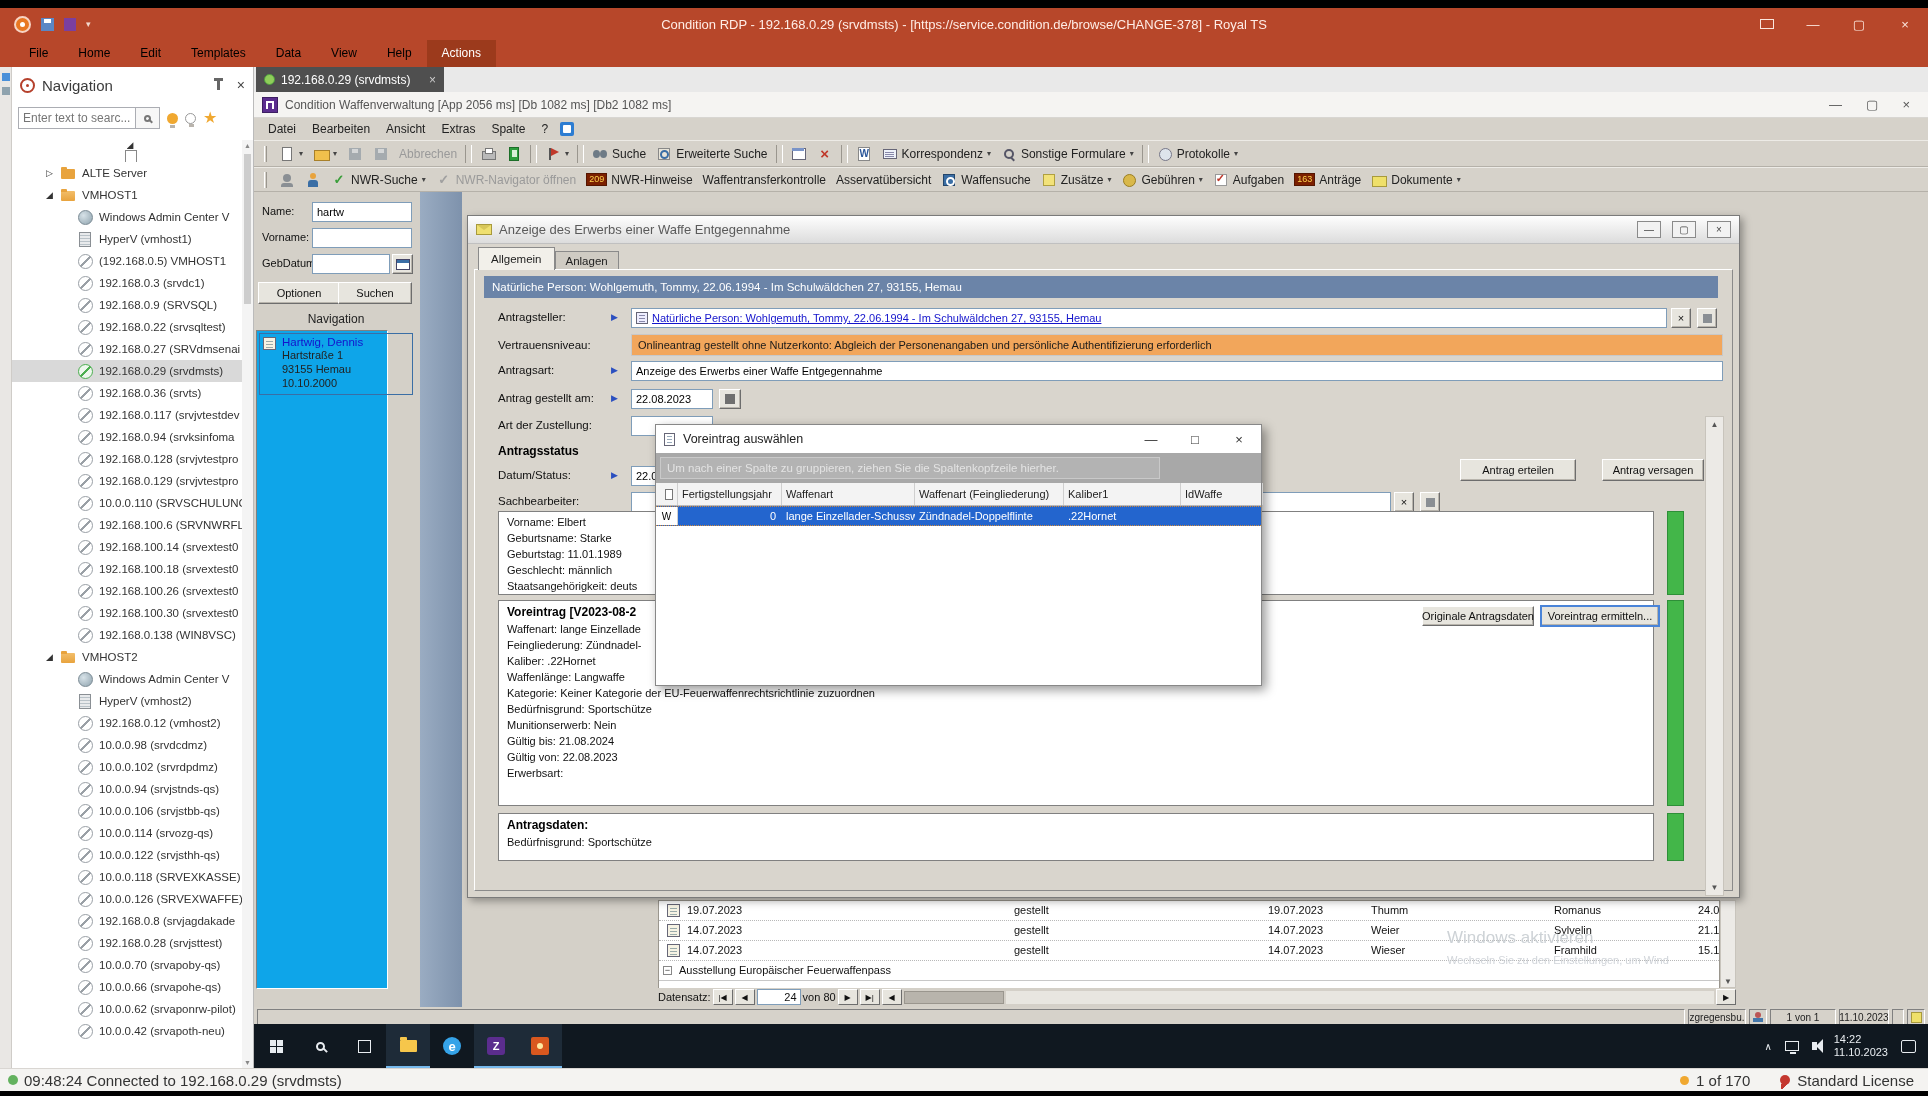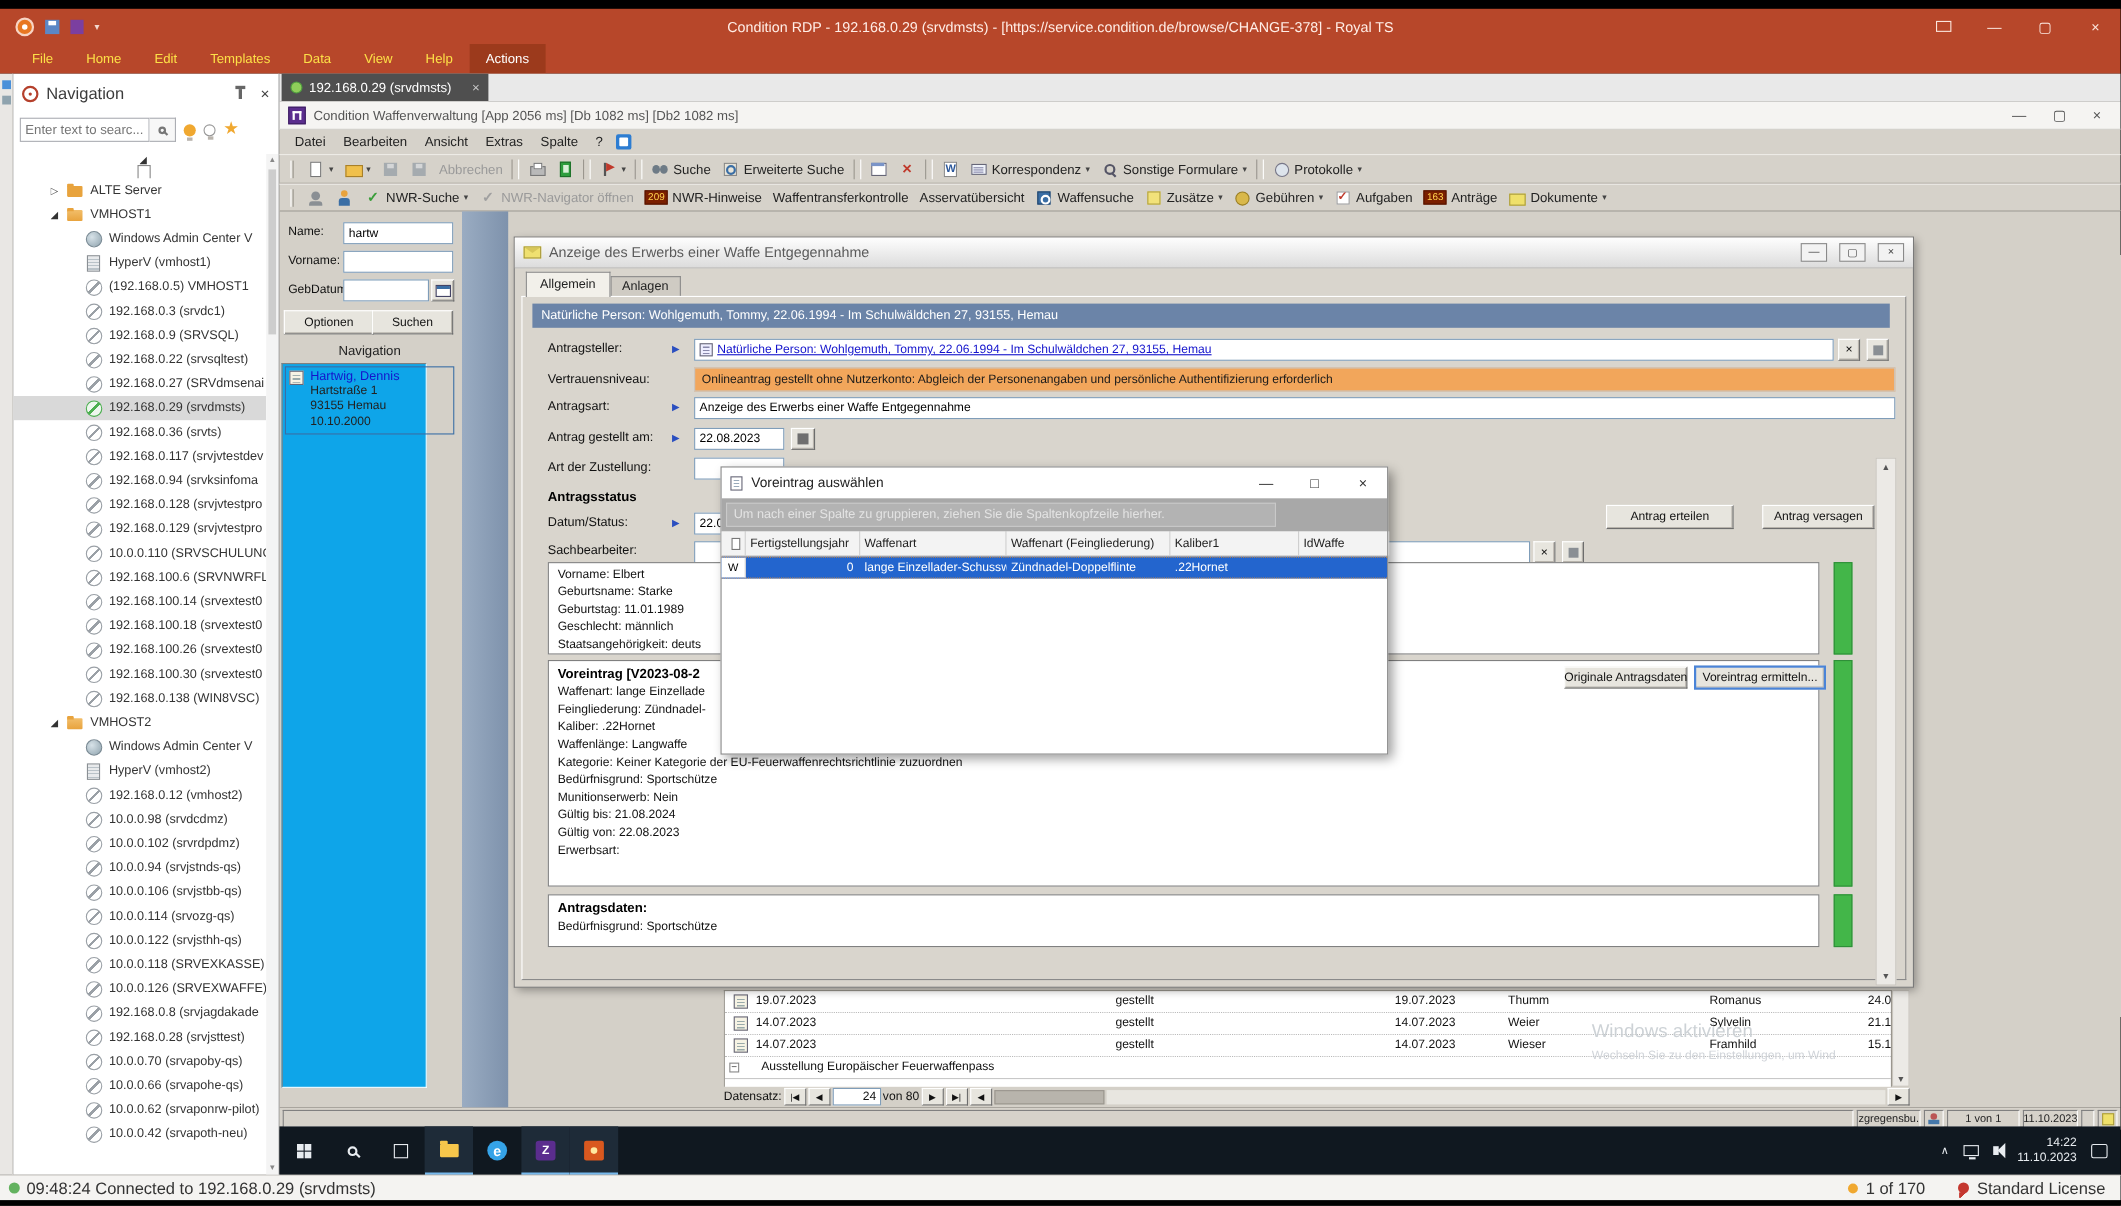--- a/index.html
+++ b/index.html
@@ -13,21 +13,21 @@
   .qat-logo::after{content:"";position:absolute;left:4px;top:4px;width:5px;height:5px;border-radius:50%;background:#fff;}
   .qat-save{width:13px;height:13px;background:#5B87C5;position:relative;}
   .qat-save::after{content:"";position:absolute;left:3px;top:1px;width:7px;height:4px;background:#fff;}
   .qat-edit{width:12px;height:13px;background:#7B3FA0;}
   .qat-caret{color:#F3D9CF;font-size:9px;}
   .rts-title{position:absolute;left:0;right:0;text-align:center;font-size:13px;color:#FFEDE6;pointer-events:none;}
   .winbtns{margin-left:auto;display:flex;align-items:center;gap:0;}
   .winbtn{width:46px;height:32px;display:flex;align-items:center;justify-content:center;color:#FBE6DD;font-size:13px;}
   .mon{width:14px;height:10px;border:1px solid #FBE6DD;}
   .rts-ribbon{left:0;top:40px;width:1928px;height:27px;background:#B7472A;display:flex;align-items:flex-end;padding-left:14px;}
-  .rtab{padding:0 15px;line-height:27px;font-size:12px;color:#fde047;}
+  .rtab{padding:0 15px;line-height:27px;font-size:12px;color:#000000;}
   .rtab.selected{background:#9C3A1C;color:#fff;}
   
   .dock{left:0;top:67px;width:12px;height:1001px;background:#E9E7E4;border-right:1px solid #CFCCC8;}
   .dock i{display:block;width:8px;height:8px;margin:6px auto 4px;}
   .navpanel{left:12px;top:67px;width:242px;height:1001px;background:#fff;border-right:1px solid #BBB;overflow:hidden;}
   .navhead{height:36px;display:flex;align-items:center;padding:0 8px;gap:7px;}
   .compass{width:15px;height:15px;border-radius:50%;border:2px solid #B5402C;position:relative;flex:none;}
   .compass::after{content:"";position:absolute;left:4px;top:4px;width:3px;height:3px;background:#B5402C;border-radius:50%;}
   .navtitle{font-size:15px;color:#3B3B3B;flex:1;}
   .pin{width:3px;height:9px;background:#666;position:relative;margin-right:10px;}
@@ -148,21 +148,21 @@
   .trow{position:relative;height:20px;border-bottom:1px dotted #B8B8B8;font-size:11px;color:#111;}
   .trow .cardico{position:absolute;left:8px;top:3px;}
   .trow .c1{position:absolute;left:28px;top:3px;}
   .trow .c2{position:absolute;left:355px;top:3px;}
   .trow .c3{position:absolute;left:609px;top:3px;}
   .trow .c4{position:absolute;left:712px;top:3px;}
   .trow .c5{position:absolute;left:895px;top:3px;}
   .trow .c6{position:absolute;left:1039px;top:3px;}
   .grouprow{position:relative;height:20px;border-bottom:1px solid #C8C8C8;font-size:11px;color:#111;}
   .minusbox{position:absolute;left:4px;top:5px;width:9px;height:9px;border:1px solid #888;background:#fff;font-size:9px;line-height:7px;text-align:center;color:#333;}
-  .grouprow .glabel{position:absolute;left:20px;top:3px;margin-left:13px;}
+  .grouprow .glabel{position:absolute;left:20px;top:3px;}
   .tscroll{left:1466px;top:708px;width:16px;height:88px;background:#ECEAE6;border:1px solid #C8C4BC;text-align:center;}
   .tscroll .dn{position:absolute;bottom:1px;left:0;right:0;font-size:8px;color:#555;}
   .recnav{left:404px;top:795px;width:1078px;height:20px;display:flex;align-items:center;gap:2px;font-size:11px;color:#111;}
   .rbtn{width:20px;height:16px;background:#E7E5DE;border:1px solid;border-color:#FFF #6d6d6d #6d6d6d #FFF;font-size:8px;display:flex;align-items:center;justify-content:center;}
   .recval{width:44px;height:16px;border:1px solid #7F9DB9;background:#fff;text-align:right;padding:0 3px;font-size:11px;line-height:15px;}
   .hthumb{width:100px;height:13px;background:#B8B4AC;border:1px solid #9A968E;}
   .htrack{flex:1;height:13px;background:#E8E6E0;}
   .watermark1{left:1193px;top:736px;font-size:17px;color:rgba(200,205,210,.9);}
   .watermark2{left:1193px;top:762px;font-size:11px;color:rgba(200,205,210,.85);width:276px;white-space:nowrap;overflow:hidden;}
   
@@ -225,21 +225,21 @@
   .tedge{width:18px;height:18px;border-radius:50%;background:#35A3E8;color:#fff;font-size:13px;font-weight:bold;display:flex;align-items:center;justify-content:center;}
   .tzapp{width:18px;height:18px;border-radius:3px;background:#5B2D8E;color:#fff;font-size:11px;font-weight:bold;display:flex;align-items:center;justify-content:center;}
   .toapp{width:18px;height:18px;background:#D9581F;border-radius:2px;position:relative;}
   .toapp::after{content:"";position:absolute;left:6px;top:6px;width:6px;height:6px;background:#FFE9A0;border-radius:50%;}
   .tray{margin-left:auto;display:flex;align-items:center;gap:13px;padding-right:12px;color:#E8ECF0;}
   .chev{font-size:10px;}
   .netico{width:14px;height:10px;border:1px solid #E8ECF0;position:relative;}
   .netico::after{content:"";position:absolute;left:4px;bottom:-4px;width:6px;height:2px;background:#E8ECF0;}
   .spk{position:relative;width:5px;height:8px;background:#E8ECF0;margin-right:4px;}
   .spk::before{content:"";position:absolute;left:4px;top:-3px;border:7px solid transparent;border-right-color:#E8ECF0;border-left:0;}
-  .clock{font-size:11px;line-height:13px;text-align:right;}
+  .clock{font-size:11px;line-height:13px;}
   .notif{width:15px;height:13px;border:1px solid #E8ECF0;border-radius:2px;}
   .rtsstatus{left:0;top:1068px;width:1928px;height:23px;background:#F4F3F1;border-top:1px solid #D9D6D2;display:flex;align-items:center;font-size:15px;color:#333;}
   .statdot{width:10px;height:10px;border-radius:50%;background:#63B25F;margin:0 6px 0 8px;}
   .rtsright{margin-left:auto;display:flex;align-items:center;gap:7px;padding-right:14px;}
   .minibulb{width:9px;height:9px;border-radius:50%;background:#F0A830;}
   .ribbonlic{width:10px;height:10px;border-radius:50%;background:#C4372F;position:relative;}
   .ribbonlic::after{content:"";position:absolute;left:1px;top:9px;width:8px;height:5px;background:linear-gradient(135deg,#C4372F 50%,transparent 50%);}
 </style>
 </head>
 <body>

